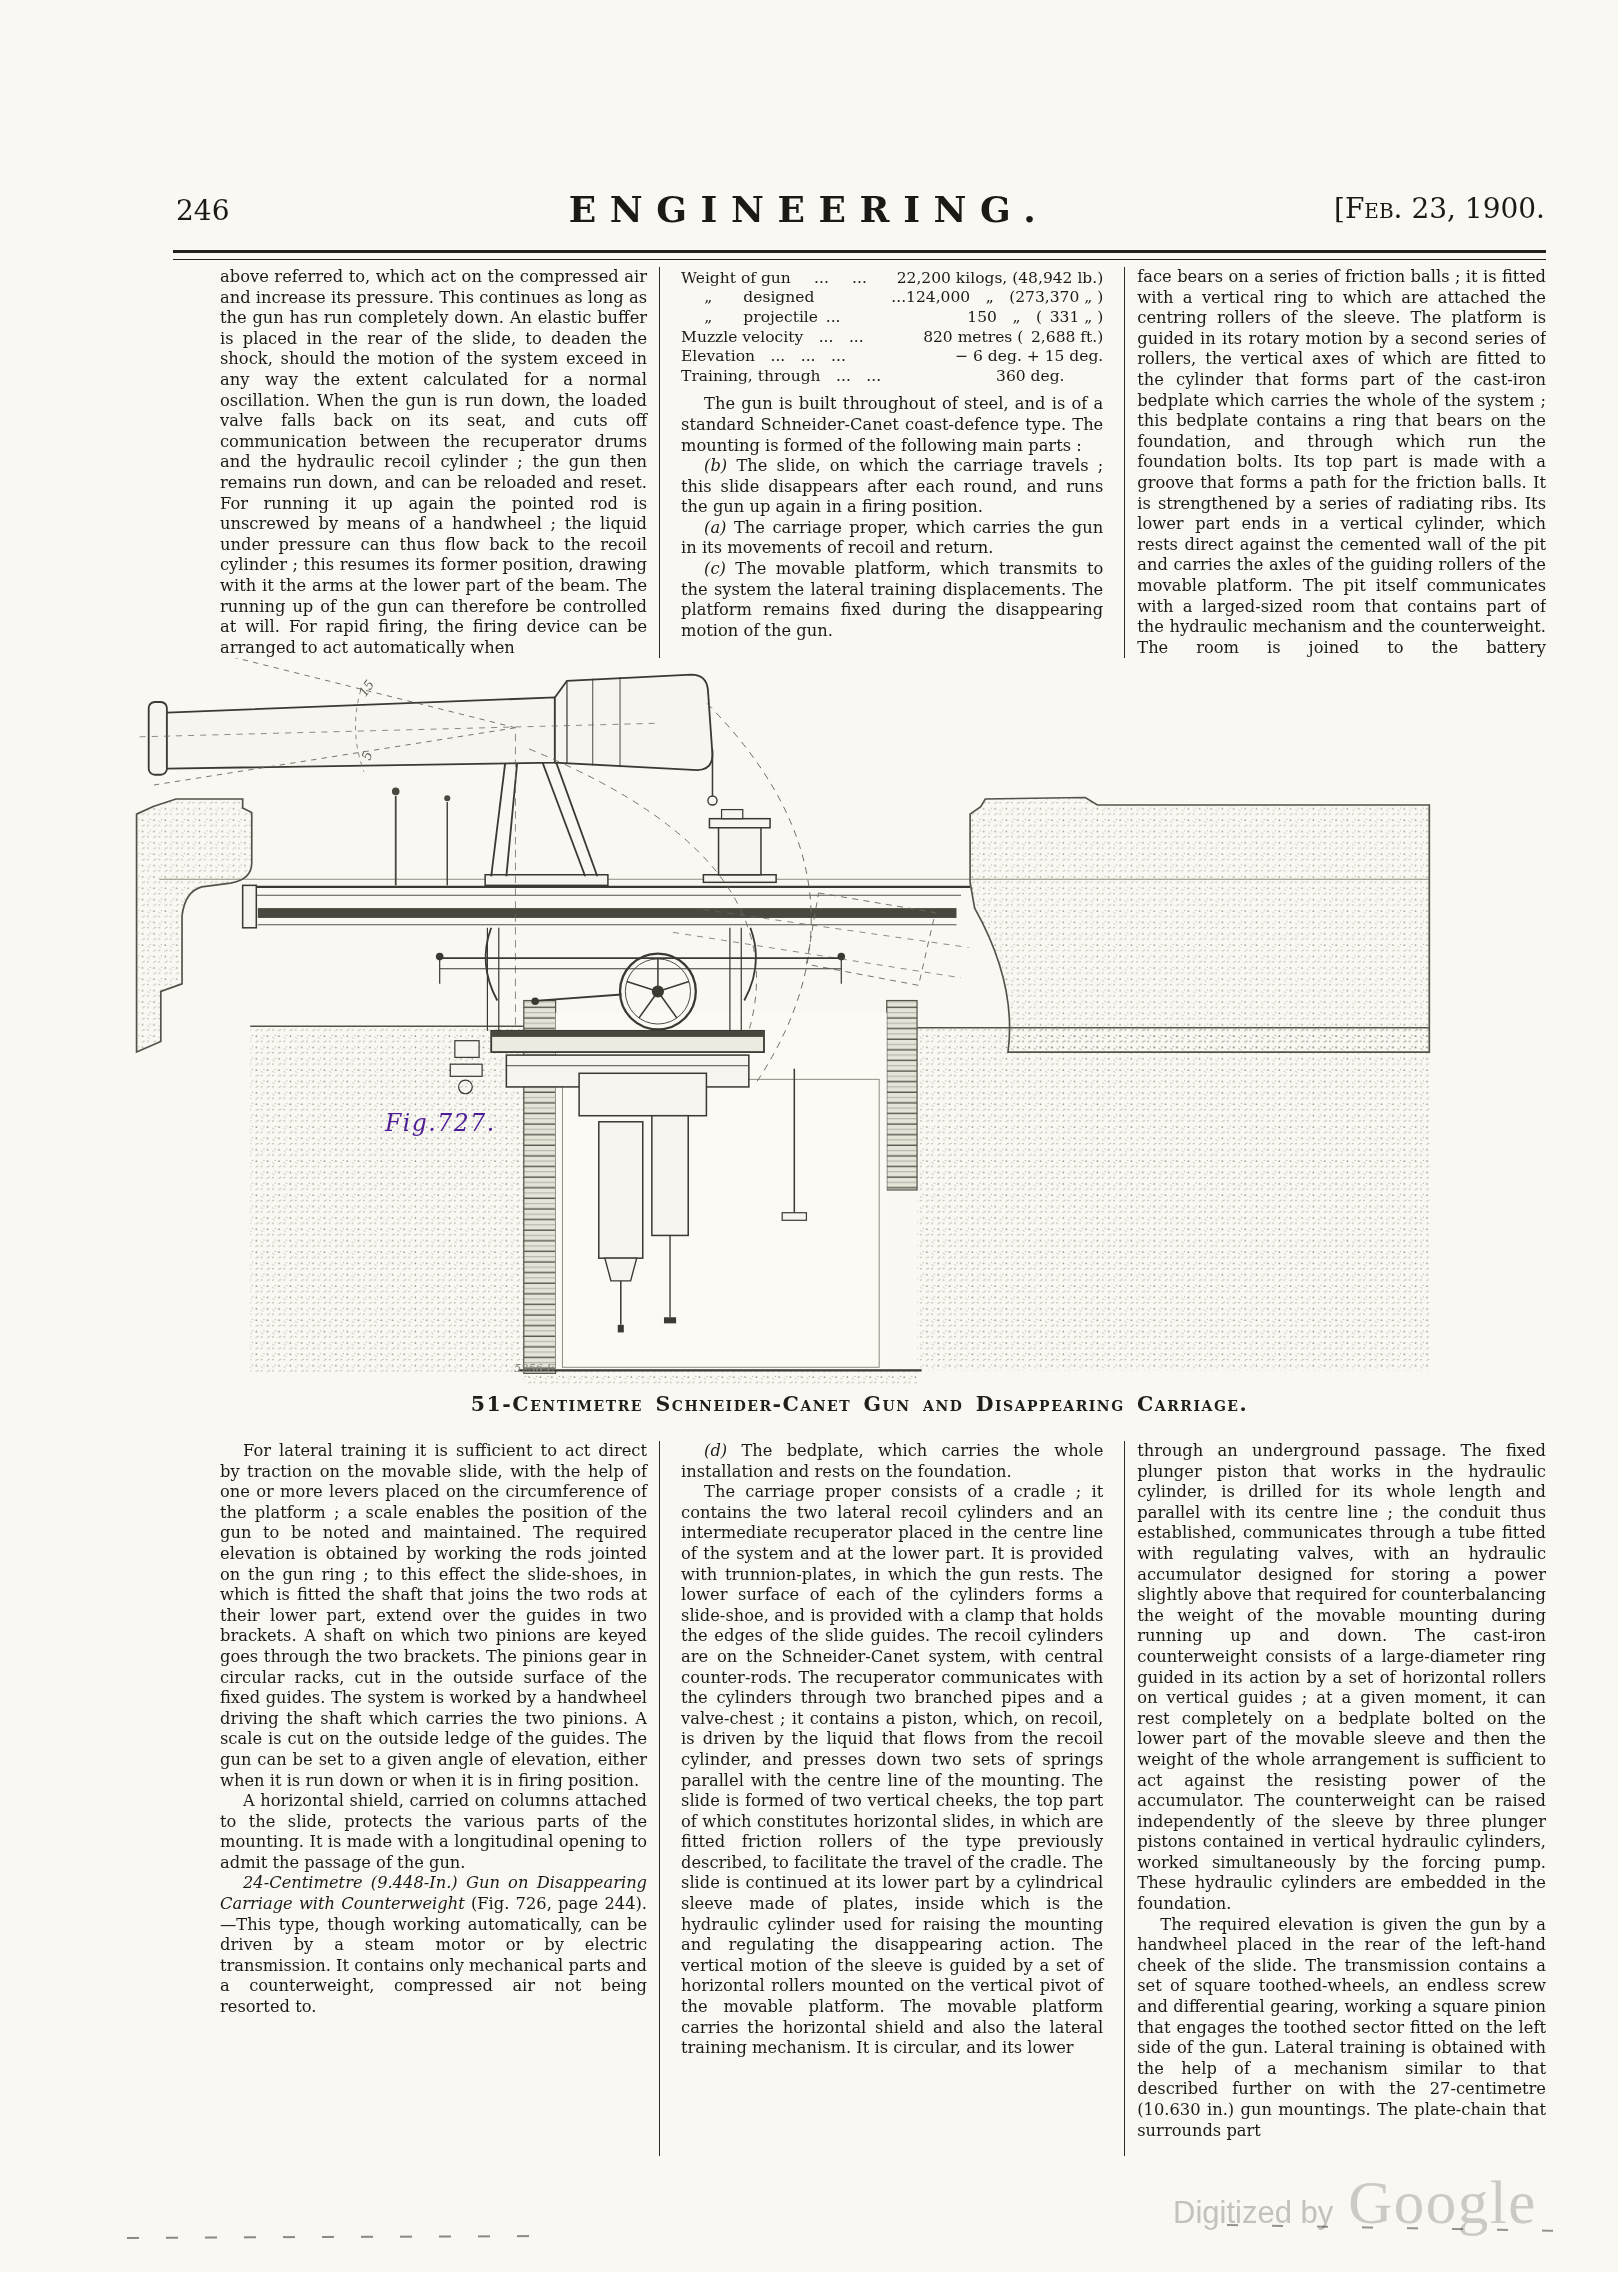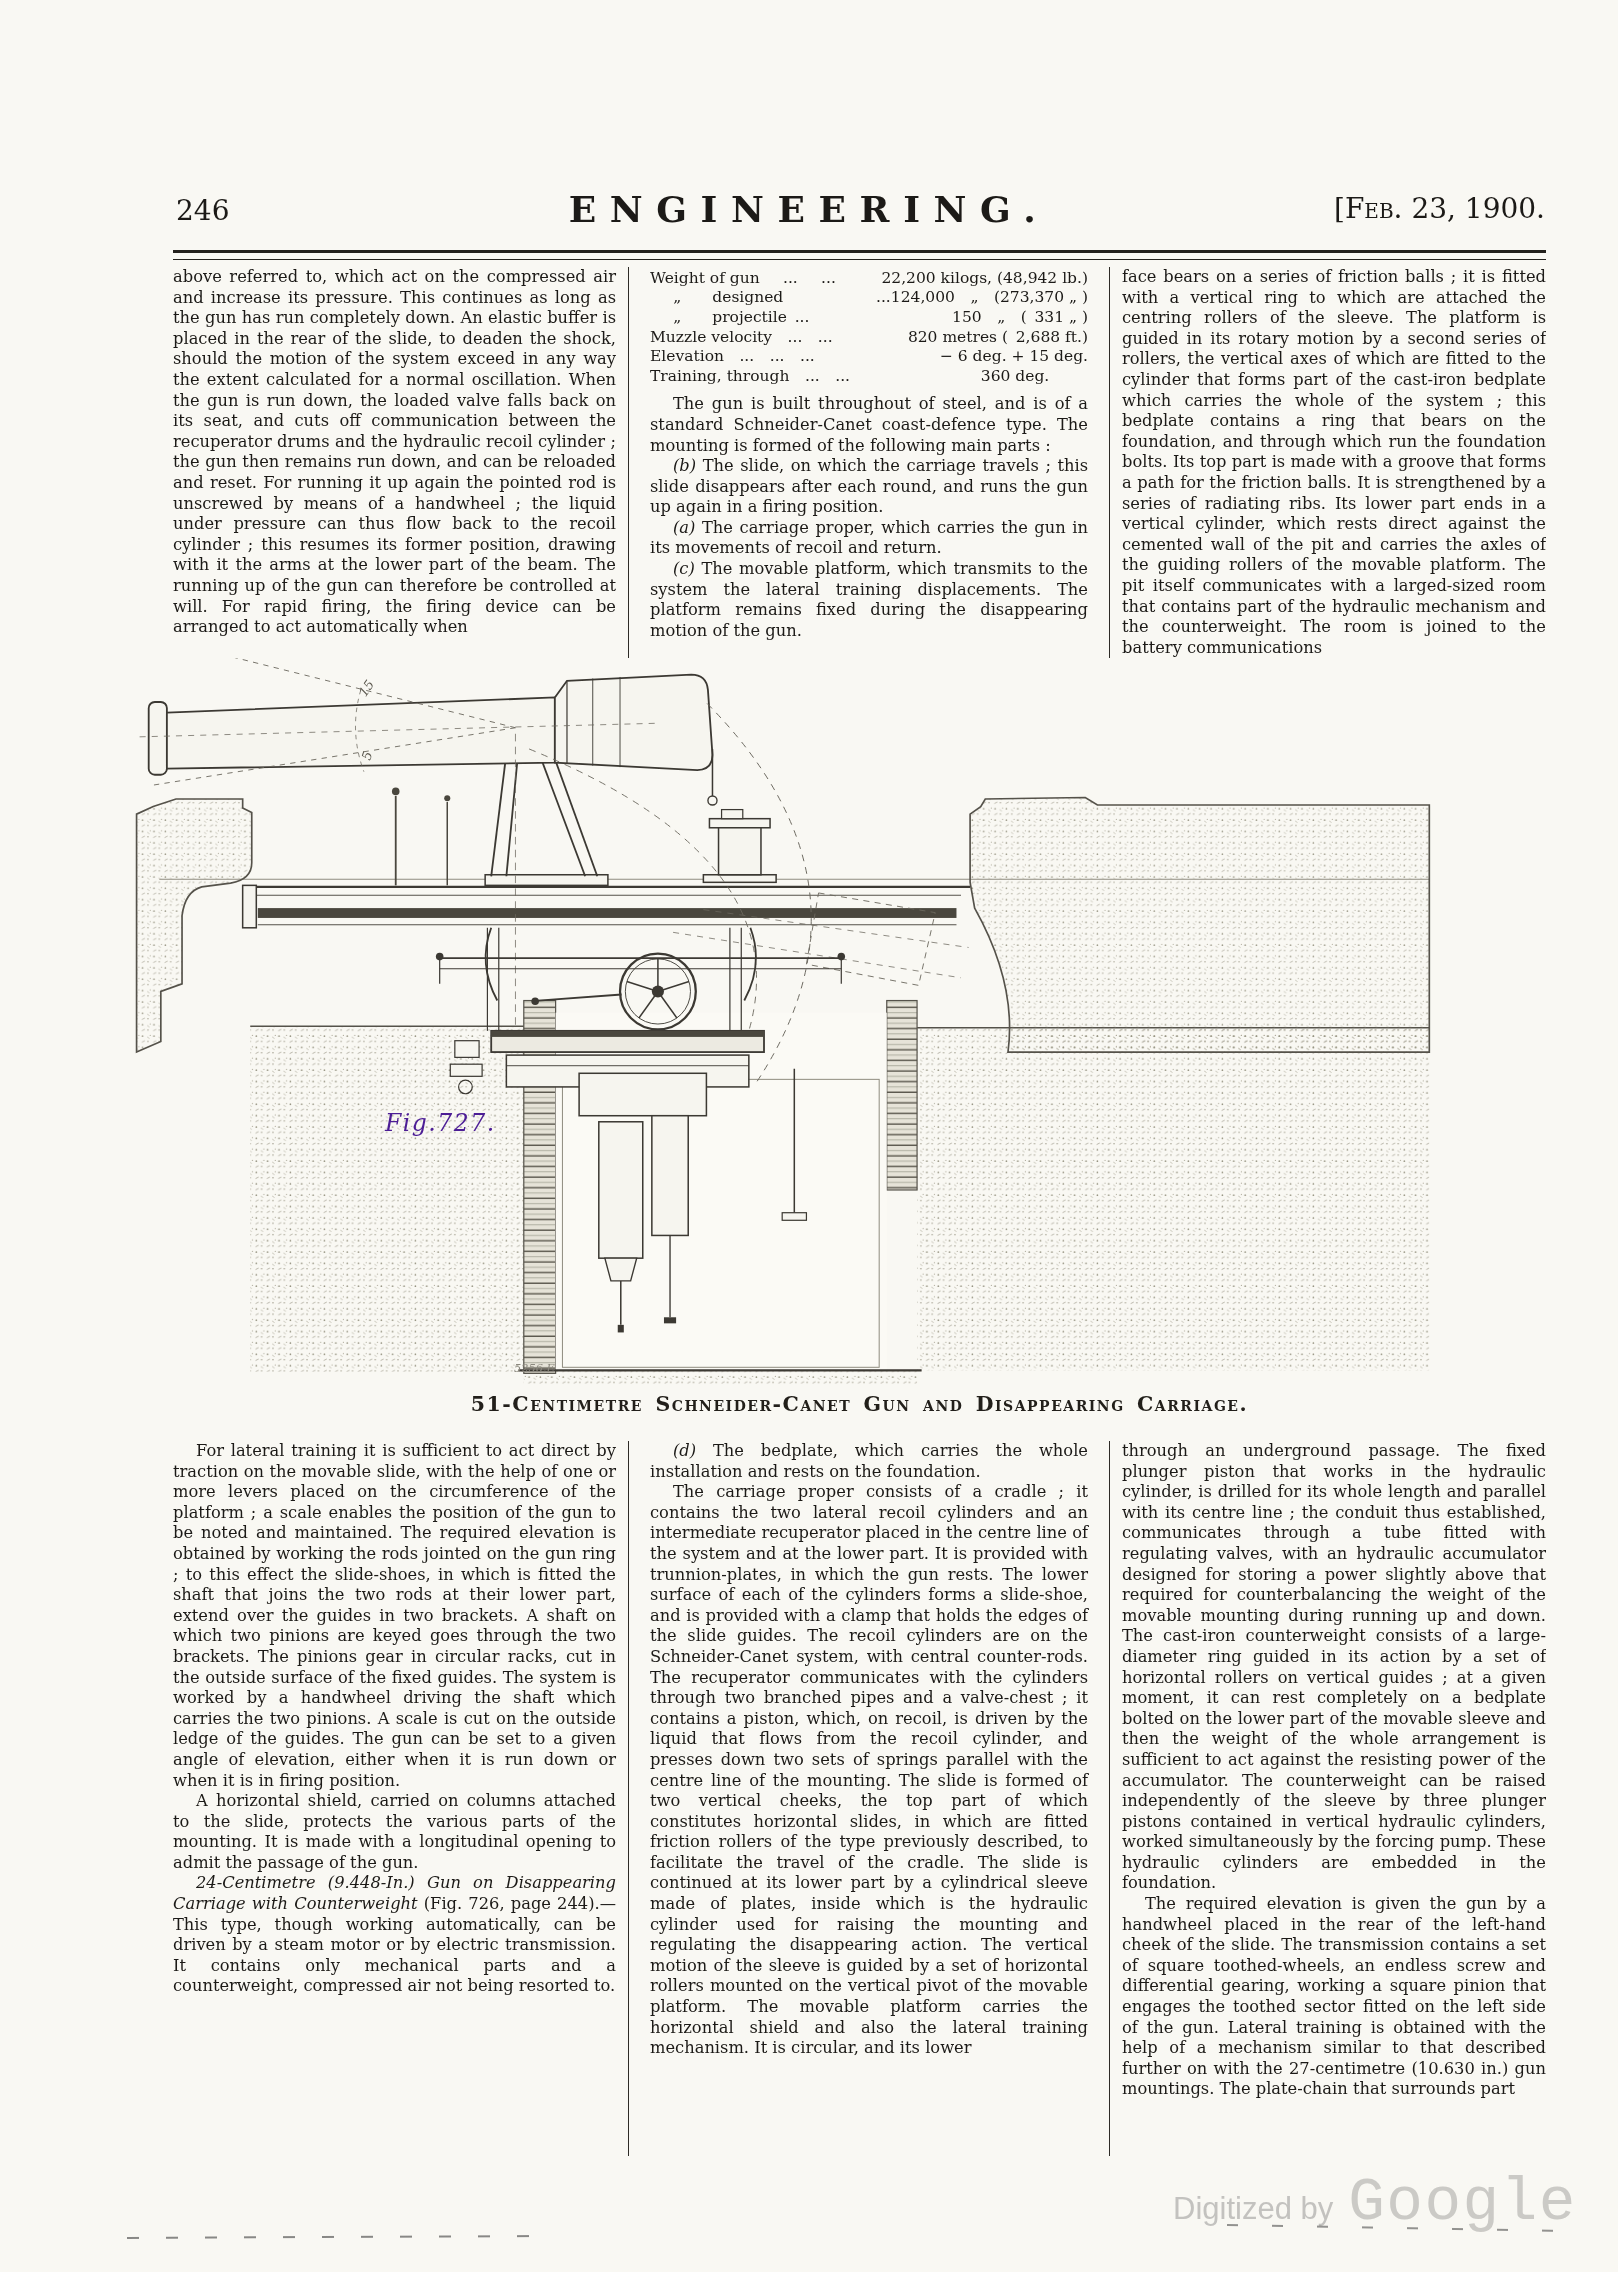--- a/index.html
+++ b/index.html
@@ -14,21 +14,21 @@
   .journal-title{position:absolute; left:0; top:188px; width:100%; text-align:center;
     font-size:36px; letter-spacing:13.6px; font-weight:700;}
   .issue-date{position:absolute; right:73px; top:192px; font-size:28px; font-variant:small-caps;}
   .header-rule{position:absolute; top:250px; left:173px; width:1373px; height:6px;
     border-top:3px solid #23211c; border-bottom:1.5px solid #23211c;}
   
   .cols{position:absolute; left:173px; width:1373px; display:flex; overflow:hidden;}
   .cols-top{top:267px; height:391px;}
   .cols-bottom{top:1441px; height:715px;}
   .col{box-sizing:border-box;}
-  .col-left{width:455px; padding-right:12px;}
+  .col-left{width:455px; padding-right:12px;margin-left:47px;}
   .col-mid{width:482px; padding:0 21px; border-left:1.5px solid #2e2b26; border-right:1.5px solid #2e2b26;}
   .col-right{width:436px; padding-left:12px;}
   .col p{margin:0; text-indent:23px; text-align:justify; font-size:16.3px; line-height:20.6px;}
   .col p.noindent{text-indent:0;}
   .col p i{font-style:italic;}
   
   .specs{margin:1.5px 0 7.6px 0; font-size:15.5px; line-height:19.7px;}
   .spec-row{display:flex; justify-content:space-between;}
   .spec-label{white-space:pre;}
   .spec-value{white-space:pre; text-align:right;}
@@ -36,21 +36,21 @@
   .figure{position:absolute; left:129px; top:658px; width:1417px; height:726px;}
   .figure svg{position:absolute; left:0; top:0;}
   .fig-label{position:absolute; left:256px; top:451px; font-style:italic; font-size:23.5px;
     color:#4c1d95; letter-spacing:1.5px;text-align:center;}
   .plate-mark{position:absolute; left:385px; top:703px; font-style:italic; font-size:11.4px; color:#8b887e;}
   .caption{position:absolute; top:1392px; left:173px; width:1373px; text-align:center;
     font-variant:small-caps; font-weight:700; font-size:20.5px; letter-spacing:1.5px; word-spacing:3.8px; color:#221f1a;}
   
   .watermark{position:absolute; left:1173px; top:2168px; display:flex; align-items:baseline; gap:15px;}
   .watermark .wm-prefix{font-family:"Liberation Sans","DejaVu Sans",sans-serif; font-size:31px; color:#c3c2bf;}
-  .watermark .wm-brand{font-family:Liberation Mono, monospace; font-size:61px; color:#cbcac6; letter-spacing:1.5px;}
+  .watermark .wm-brand{font-family:Liberation Serif, serif; font-size:61px; color:#cbcac6; letter-spacing:1.5px;}
   .artifact-dashes-a{position:absolute; left:127px; top:2236px; width:413px; height:2.3px; opacity:.55;
     background:repeating-linear-gradient(90deg,#2c2c2c 0 12px, transparent 12px 39px); transform:rotate(-0.25deg);}
   .artifact-dashes-b{position:absolute; left:1227px; top:2227px; width:337px; height:2.3px; opacity:.5;
     background:repeating-linear-gradient(90deg,#2c2c2c 0 10.6px, transparent 10.6px 45px); transform:rotate(1deg);}
 </style>
 </head>
 <body>
 
 <div class="page">
 

